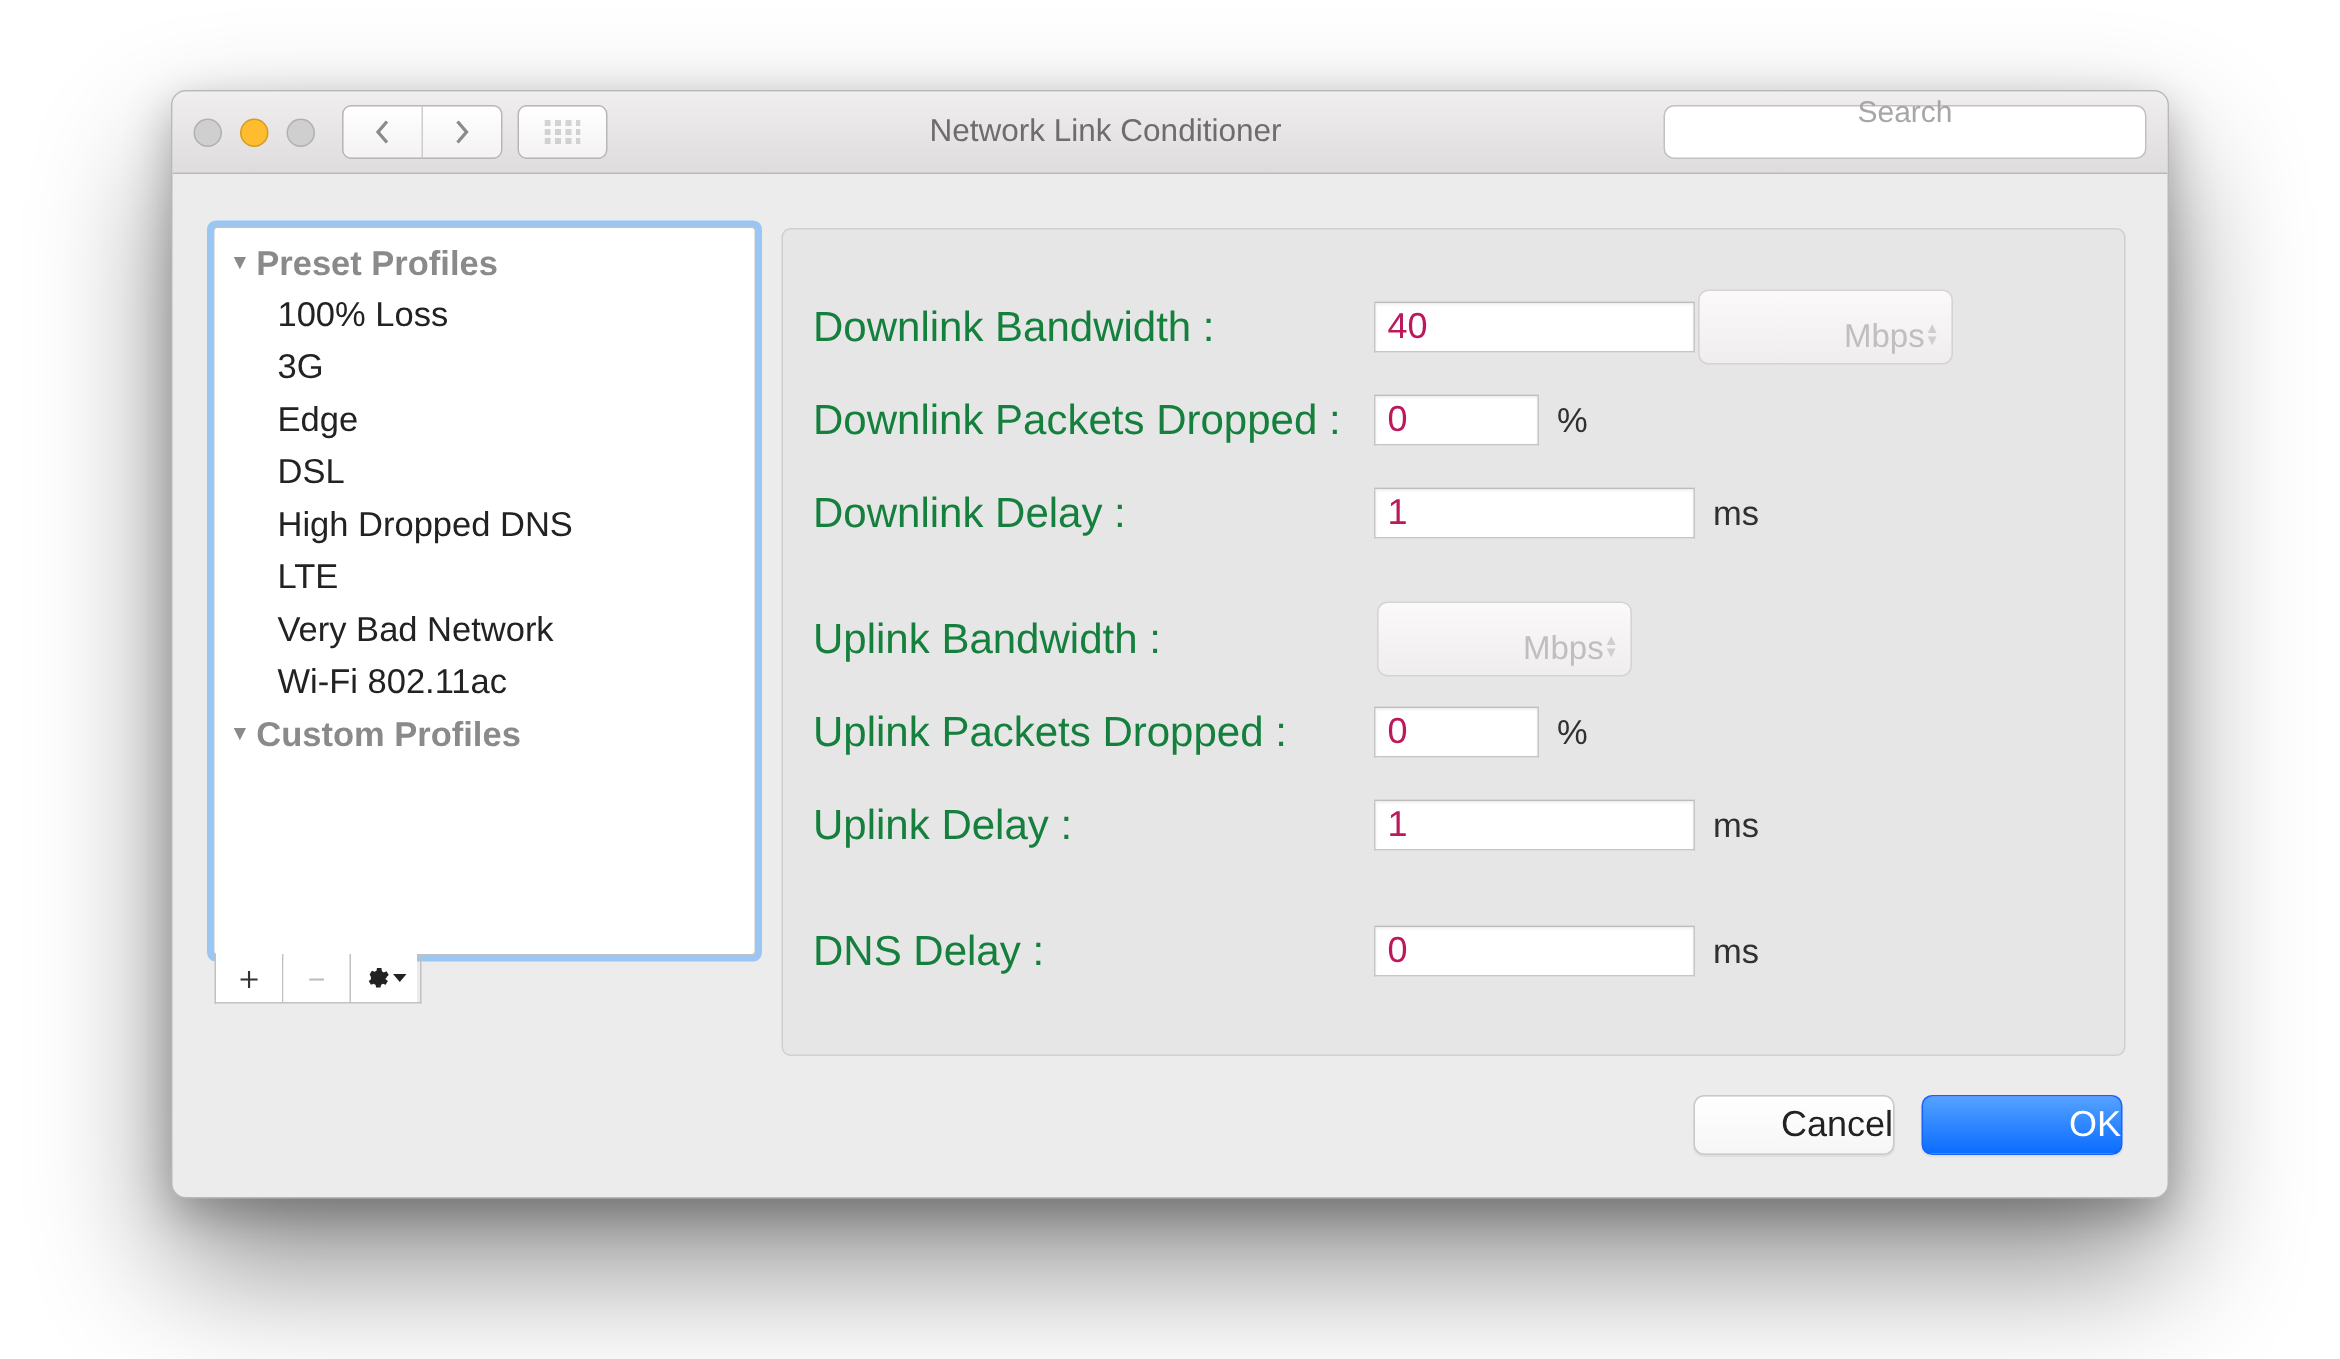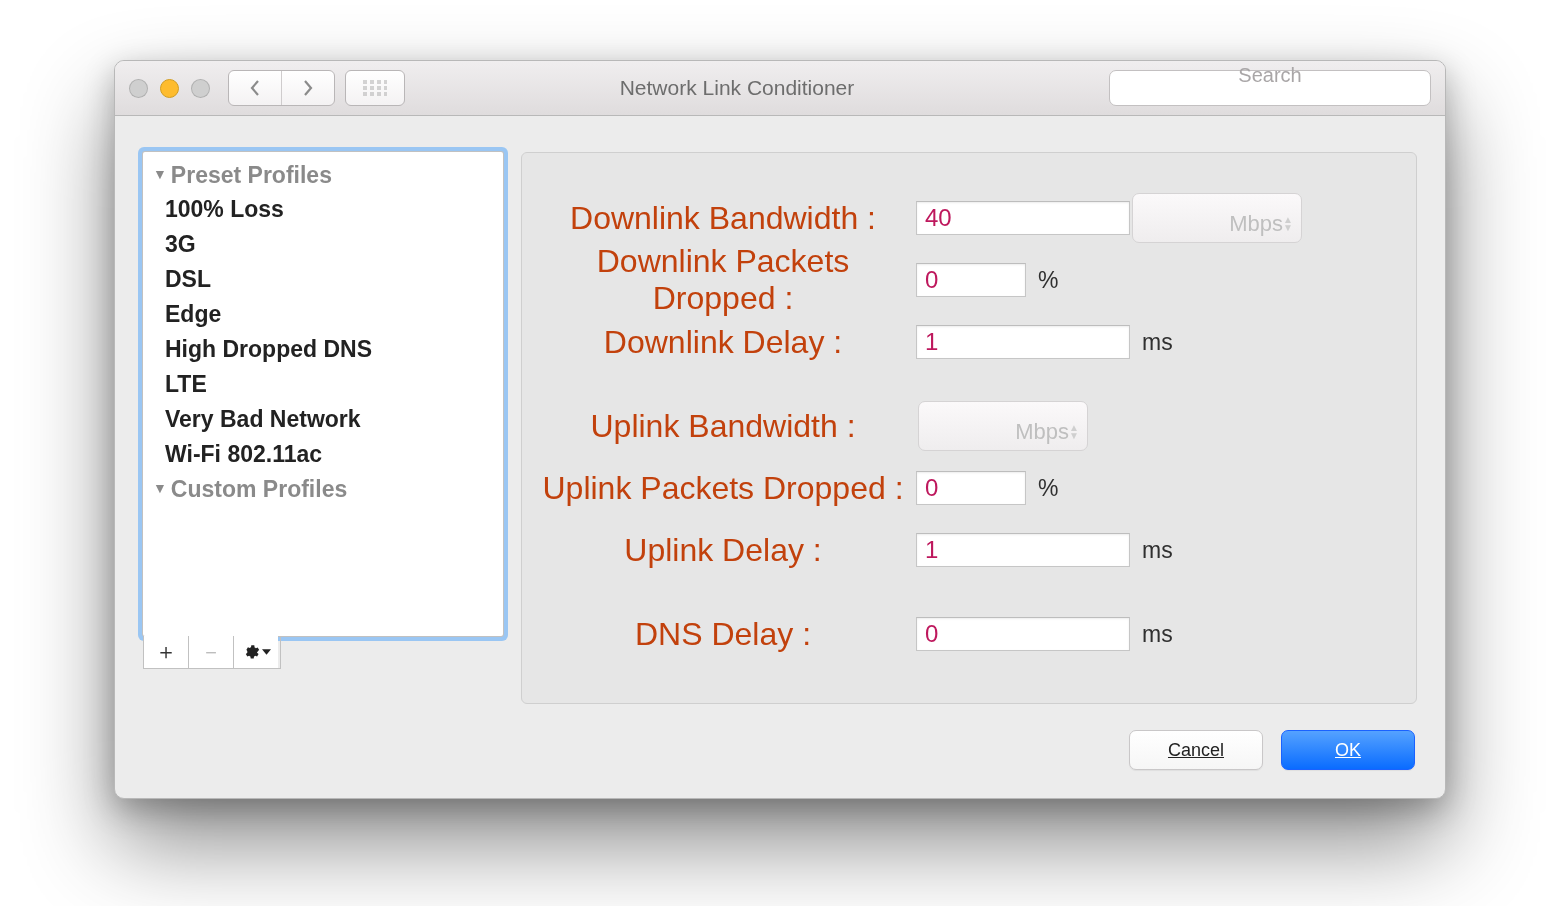--- a/index.html
+++ b/index.html
@@ -128,22 +128,21 @@
     display: flex; align-items: center;
     height: 34px;
     color: #8a8a8a;
     font-weight: 700;
     padding: 0 10px 0 10px;
     gap: 4px;
   }
   .hdr .triangle { color: #8a8a8a; font-size: 14px; transform: translateY(-1px); }
   .item {
     height: 35px; display: flex; align-items: center;
-    padding-left: 22px;
-    font-weight: bold;
+    padding-left: 42px;
   }
   .item.selected { background: #0a6cff; color: #ffffff; }
 
   .sidebar-bottom {
     display: flex;
     height: 32px;
     border: 1px solid #c1c1c1;
     border-top: none;
     width: 136px;
     font-size: 22px;
@@ -166,24 +165,24 @@
     padding: 38px 28px 34px 20px;
   }
   .field-row {
     display: flex; align-items: center;
     height: 54px;
     margin-bottom: 8px;
   }
   .field-row.gap { margin-top: 30px; }
   .lbl {
     width: 362px;
-    text-align: center;
+    text-align: left;
     padding-right: 12px;
-    font-size: 32px;
-    color: #c2410c;
+    font-size: 28px;
+    color: #15803d;
   }
   .text-input {
     height: 34px;
     border: 1px solid #c6c6c6;
     border-top-color: #bdbdbd;
     background: #ffffff;
     box-shadow: inset 0 1px 2px rgba(0,0,0,0.08);
     padding: 0 8px;
     font-size: 24px;
     color: #be185d;
@@ -215,27 +214,26 @@
   }
 
   .footer {
     display: flex; justify-content: flex-end;
     gap: 18px;
     padding: 26px 2px 6px 0;
   }
   .btn {
     min-width: 132px; height: 38px;
     border-radius: 7px;
-    font-size: 18px;
-    display:flex;align-items:center;justify-content:center;
+    font-size: 24px;
+    display:flex;align-items:center;justify-content:flex-end;
     border: 1px solid #c9c7c8;
     background: linear-gradient(#ffffff, #f6f6f6);
     box-shadow: 0 1px 1px rgba(0,0,0,0.06);
     color: #222;
-    text-decoration: underline;
   }
   .btn.primary {
     border: 1px solid #1a62ff;
     background: linear-gradient(#55a2ff, #0a6cff);
     color: #fff;
   }
 </style>
 </head>
 <body>
 
@@ -299,24 +297,24 @@
               <span class="triangle">▼</span>
               <span>Preset Profiles</span>
             </div>
             <div class="item">
                   <span>100% Loss</span>
                 </div>
             <div class="item">
                   <span>3G</span>
                 </div>
             <div class="item">
+                  <span>Edge</span>
+                </div>
+            <div class="item">
                   <span>DSL</span>
-                </div>
-            <div class="item">
-                  <span>Edge</span>
                 </div>
             <div class="item">
                   <span>High Dropped DNS</span>
                 </div>
             <div class="item">
                   <span>LTE</span>
                 </div>
             <div class="item">
                   <span>Very Bad Network</span>
                 </div>

